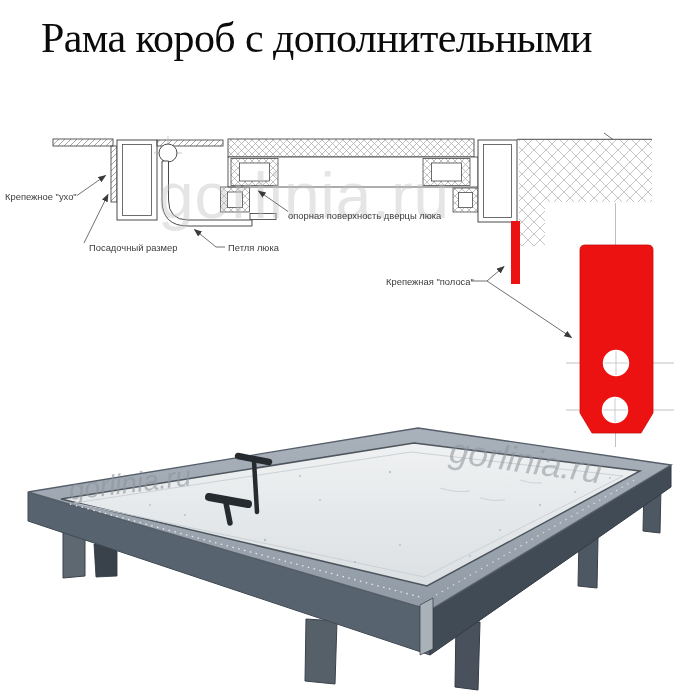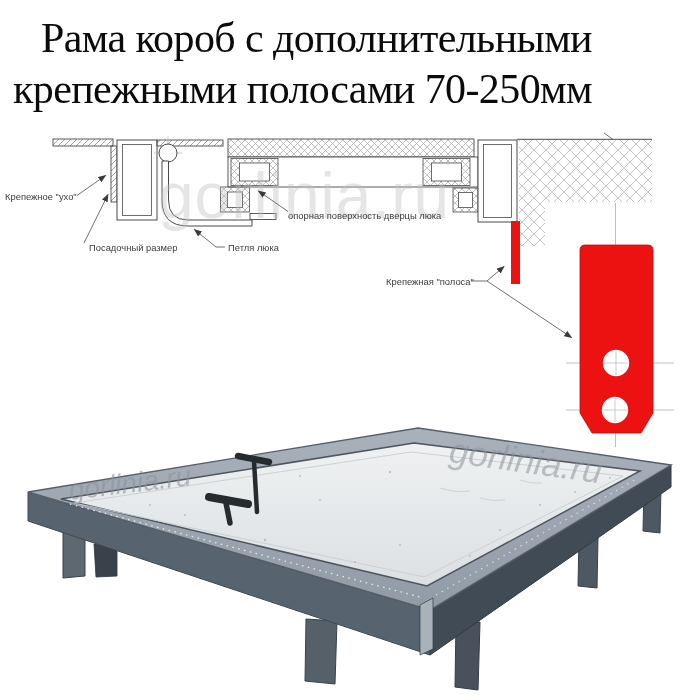--- a/index.html
+++ b/index.html
@@ -17,21 +17,20 @@
   .wm-big{font-size:64px;fill:#bfbfbf;fill-opacity:.40;letter-spacing:1px;}
   .wm-photo{font-style:italic;fill:#8d949b;}
 </style>
 </head>
 <body>
 
 <div class="stage">
 
   <div class="title">
     <div>Рама короб с дополнительными</div>
-    <div>крепежными полосами 70-250мм</div>
   </div>
 
   <svg class="gfx" width="700" height="700" viewBox="0 0 700 700">
     <defs>
       <pattern id="pd" width="6" height="6" patternUnits="userSpaceOnUse">
         <path d="M-1,7 L7,-1" stroke="#8f8f8f" stroke-width="0.8"></path>
       </pattern>
       <pattern id="px" width="7" height="7" patternUnits="userSpaceOnUse">
         <path d="M-1,8 L8,-1 M-1,-1 L8,8" stroke="#a8a8a8" stroke-width="0.7"></path>
       </pattern>

